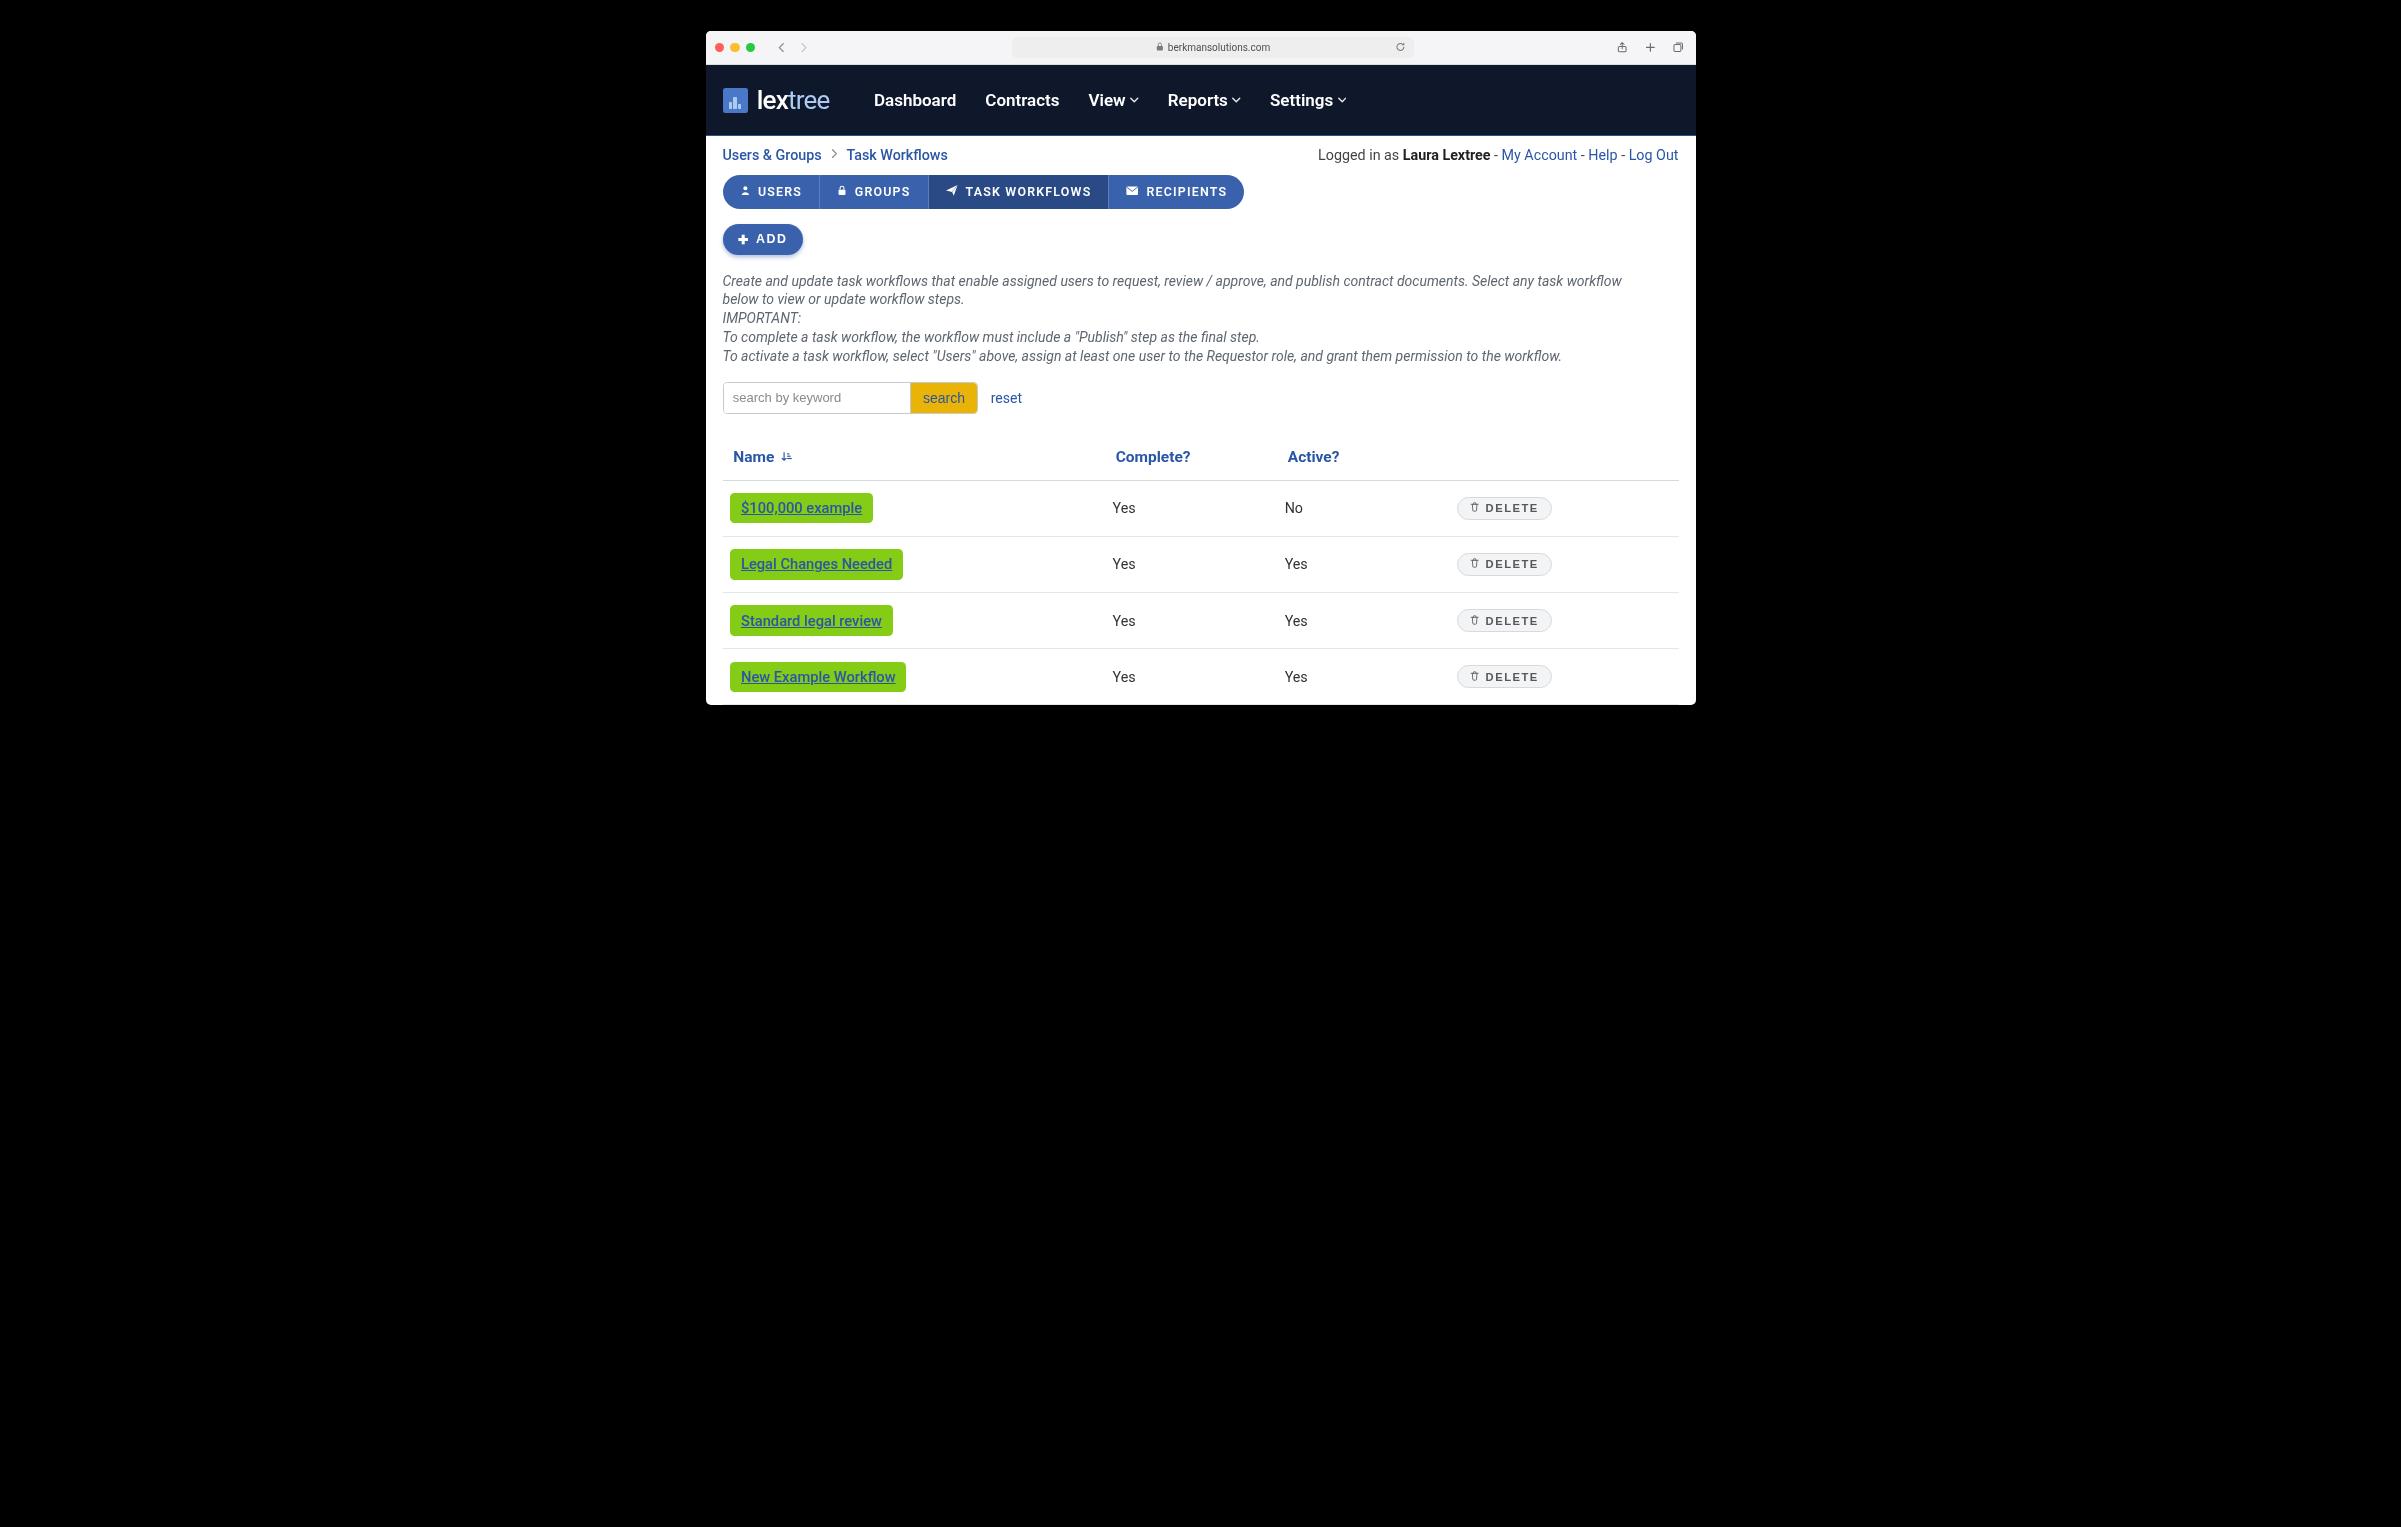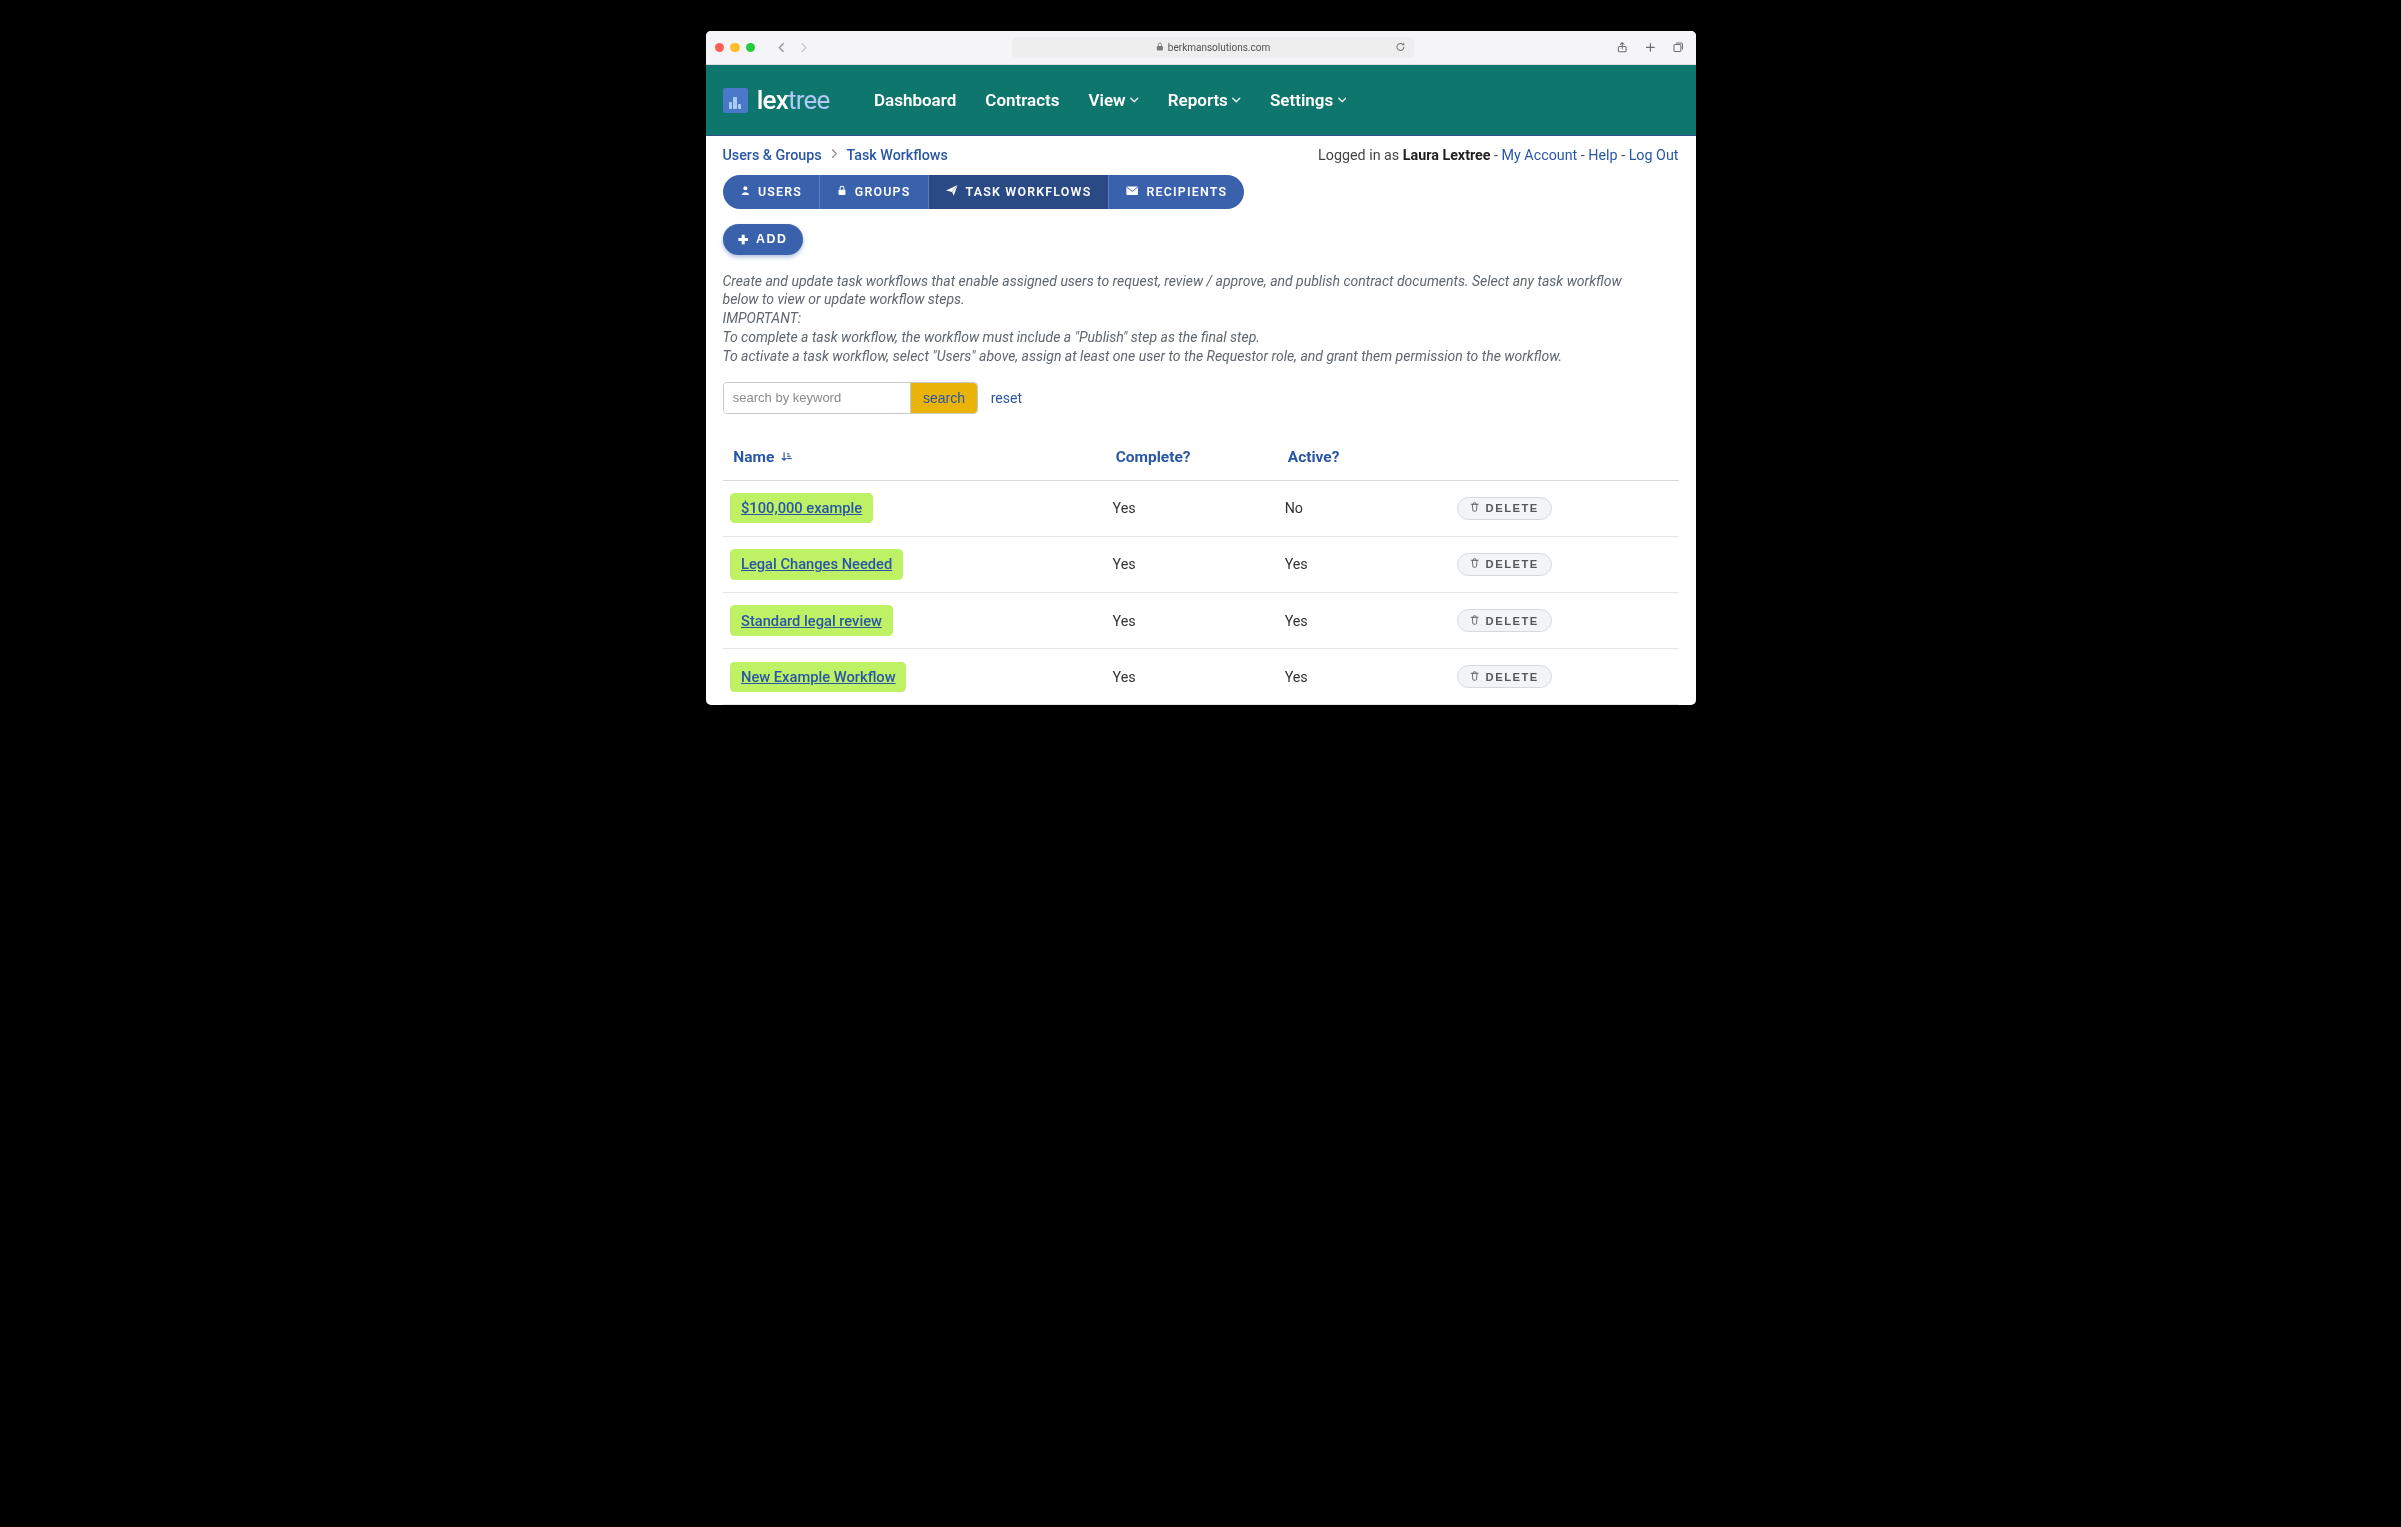--- a/index.html
+++ b/index.html
@@ -58,21 +58,21 @@
     color:#515154;
   }
   .addr-inner .lock { font-size: 8.5px; color:#7b7b7e; }
   .reload { position:absolute; right:7.7px; top:50%; transform:translateY(-50%); color:#7b7b7e; }
   .chrome-right { display:flex; gap:10.8px; color:#6b6b6e; font-size:12.4px; align-items:center; }
   .chrome-right span { display:inline-flex; width:17px; height:17px; align-items:center; justify-content:center; }
 
   
   .app-header {
     height: 71px;
-    background: #0f766e;
+    background: #0f172a;
     display: flex;
     align-items: center;
     padding: 0 17px;
     gap: 29px;
     border-bottom: 0.8px solid #2f4f8f;
   }
   .logo { display:flex; align-items:center; gap:9.3px; margin-right: 15.5px;}
   .logo-mark {
     width: 25px; height: 25px; background:#4a78c8; border-radius:2.3px;
     display:flex; align-items:flex-end; justify-content:center; padding:3.1px;
@@ -159,21 +159,21 @@
     text-align:left; color:#2a56a6; font-size:15.5px; font-weight:700;
     padding: 10.8px 7.7px 14px 10.8px; border-bottom:0.8px solid #d6d9dd;
   }
   .tbl thead th.name { padding-left: 10.8px; }
   .sort-ico { font-size:11.6px; margin-left:3.1px; }
   .tbl tbody td {
     padding: 12.4px 7.7px; border-bottom:0.8px solid #e4e7ea; font-size:14.3px; color:#333;
     vertical-align: middle;
   }
   .name-chip {
-    display:inline-block; background:#bef264; color:#2a56a6; font-weight:500;
+    display:inline-block; background:#84cc16; color:#2a56a6; font-weight:500;
     font-size:14.7px; padding:6.2px 10.8px; border-radius:4.6px;
   }
   .del-btn {
     background:#f3f4f5; border:0.8px solid #d7d9dc; border-radius:14px;
     padding:4.6px 12.4px; font-size:11.2px; font-weight:700; letter-spacing:1.5px;
     color:#55585c; display:inline-flex; align-items:center; gap:6.2px; cursor:pointer;
   }
   .del-btn .trash { font-size:10px; }
 
   .col-name { width: 40%; }

